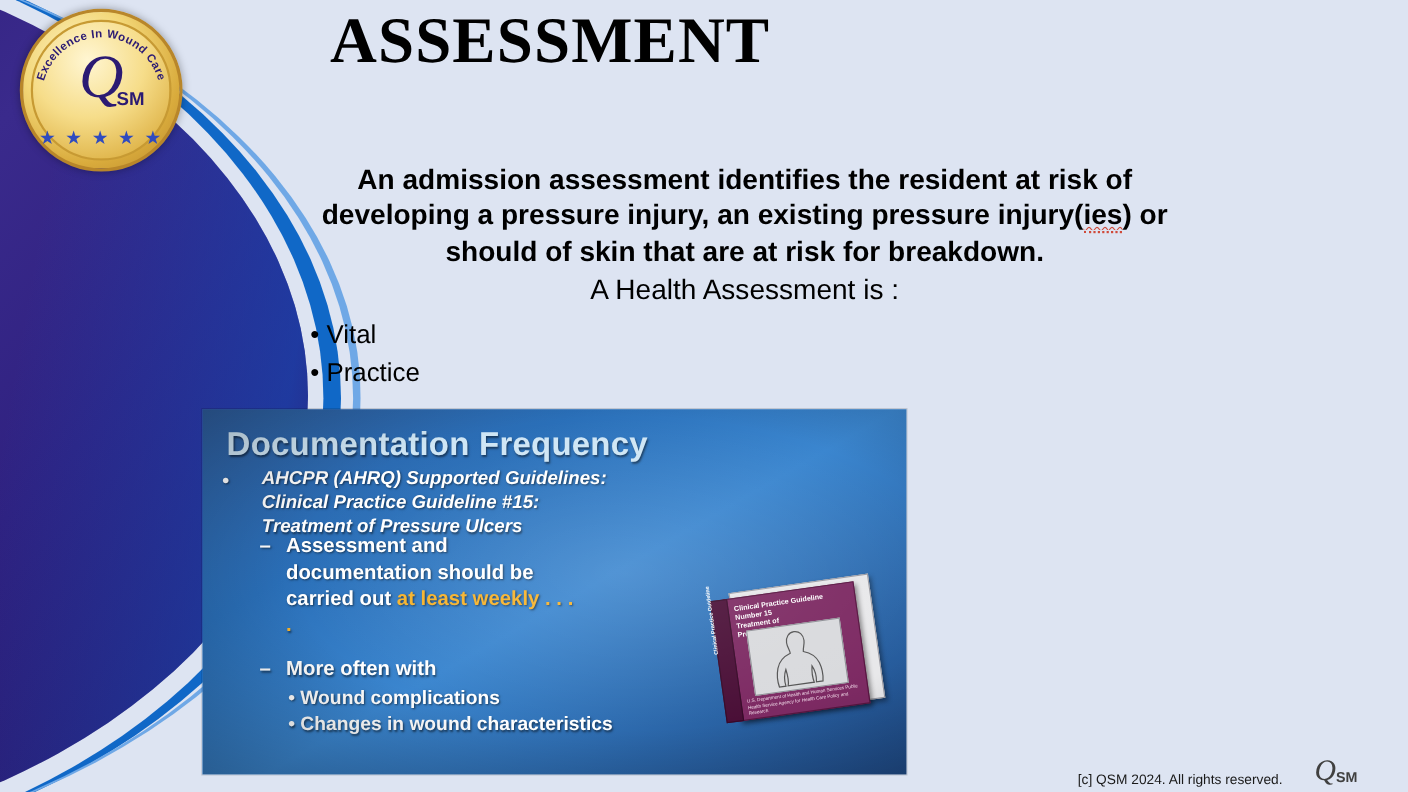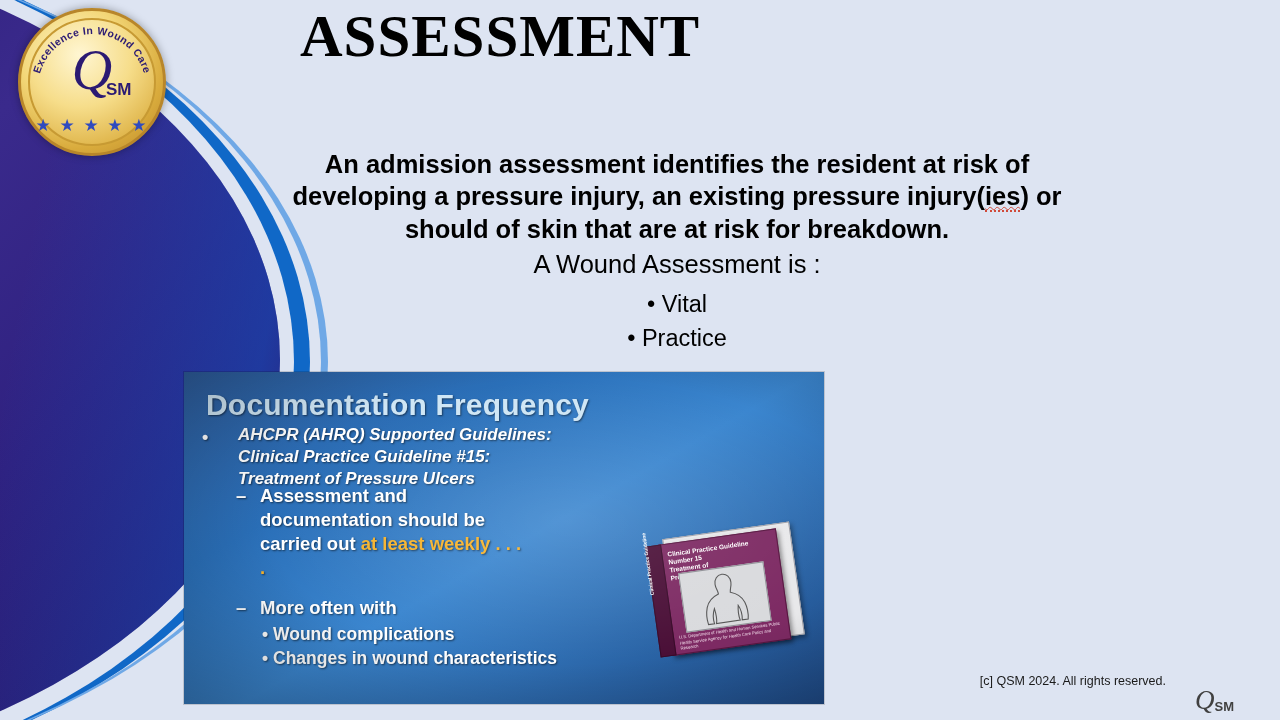--- a/index.html
+++ b/index.html
@@ -169,21 +169,20 @@
     left: 282px; top: 250px;
     width: 790px;
     text-align: center;
     font-size: 25.5px;
     color: #000;
   }
   .bullet-list {
     position: absolute;
     left: 282px; top: 287px;
     width: 790px;
-    text-align: center;
     font-size: 23.5px;
     color: #000;
     line-height: 1.45;
   }
   .bullet-list div { white-space: nowrap; }
 
   
   .doc-img {
     position: absolute;
     left: 184px; top: 372px;
@@ -320,21 +319,21 @@
     left: 8px; bottom: 3px;
     width: 102px;
     color: #f0d8e8;
     font-size: 4.2px;
     line-height: 1.25;
   }
 
   
   .copyright {
     position: absolute;
-    right: 114px; bottom: 32px;
+    right: 114px; bottom: 4px;
     font-size: 12.5px;
     color: #1a1a1a;
   }
   .footer-logo {
     position: absolute;
     right: 46px; bottom: 6px;
     font-family: "Liberation Serif", serif;
     font-style: italic;
     font-size: 27px;
     color: #404040;
@@ -377,21 +376,21 @@
   </div>
 
   <div class="title">ASSESSMENT</div>
 
   <div class="para">
     <span>An admission assessment identifies the resident at risk of</span><br>
     <span>developing a pressure injury, an existing pressure injury(</span><span class="spell">ies</span><span>) or</span><br>
     <span>should of skin that are at risk for breakdown.</span>
   </div>
 
-  <div class="subhead">A Wound Assessment is :</div>
+  <div class="subhead">A Health Assessment is :</div>
 
   <div class="bullet-list">
     <div>• Vital</div>
     <div>• Practice</div>
   </div>
 
   <div class="doc-img">
     <div class="doc-title">Documentation Frequency</div>
 
     <div class="doc-l1">

